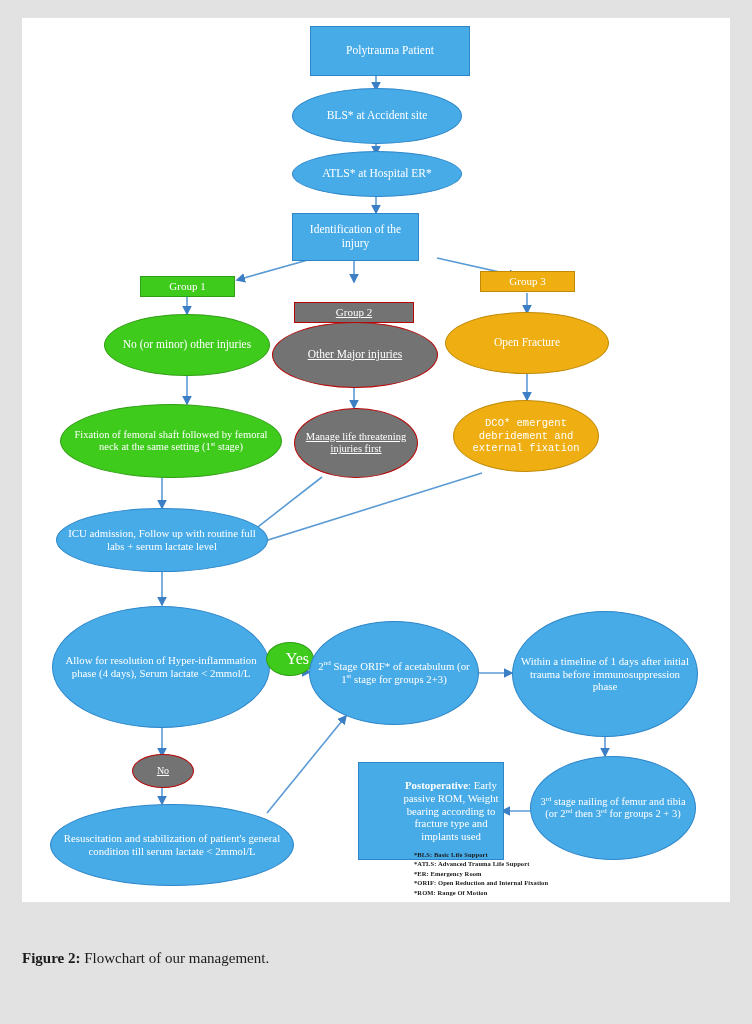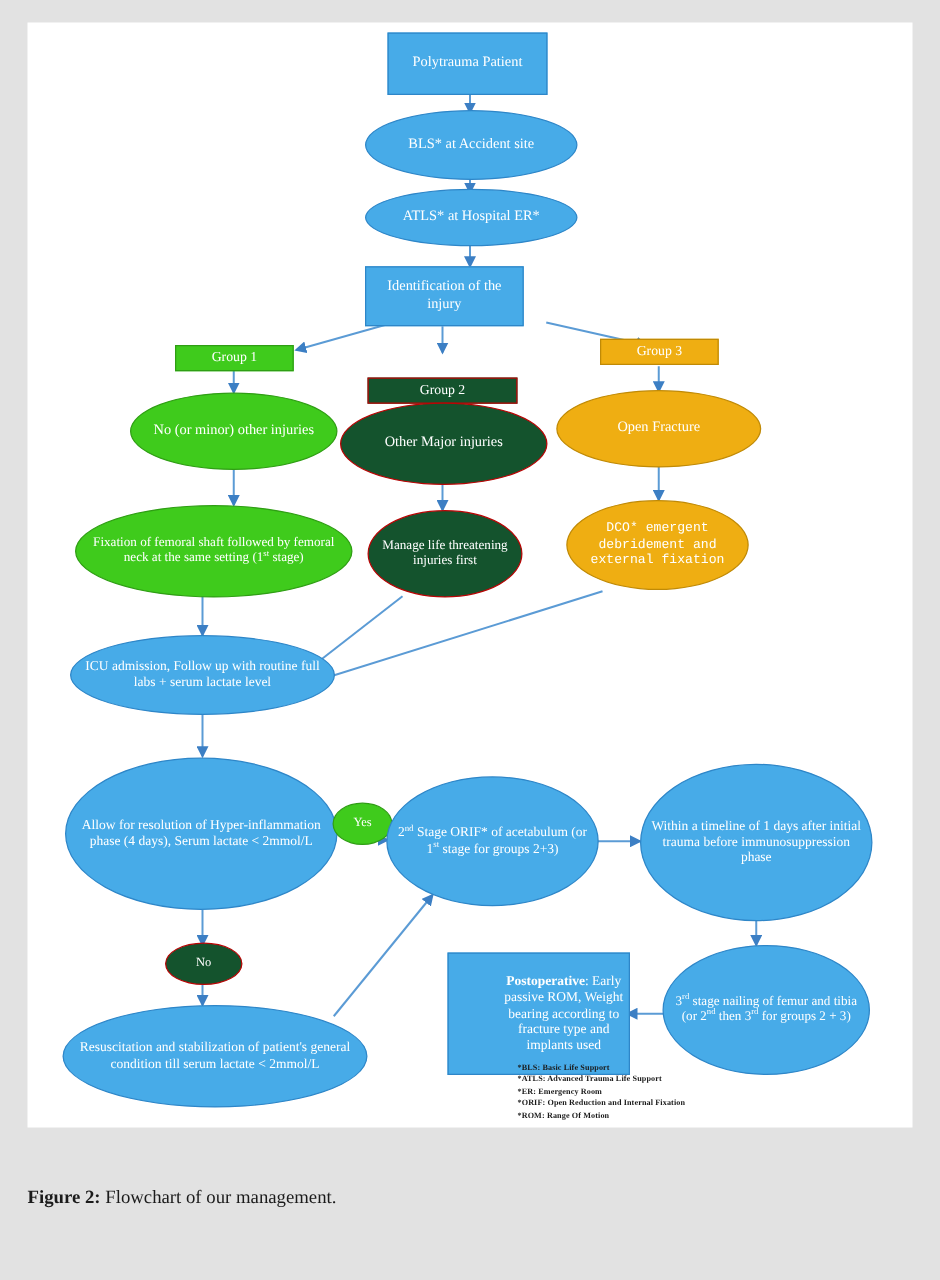--- a/index.html
+++ b/index.html
@@ -56,21 +56,21 @@
     width: 100%;
   }
   .ellipse {
     border-radius: 50%;
   }
   .rect {
     border-radius: 0;
   }
   .blue   { background: #47ABE8; border: 1px solid #2E86C8; }
   .green  { background: #3FCB1C; border: 1px solid #2F9E14; }
-  .red    { background: #14532d; border: 1px solid #B80505; }
+  .red    { background: #737373; border: 1px solid #B80505; text-decoration: underline; }
   .orange { background: #EFAE12; border: 1px solid #C08A06; }
 
   .legend {
     position: absolute;
     color: #1a1a1a;
     font-family: "Liberation Serif", "DejaVu Serif", serif;
     font-size: 6.5px;
     line-height: 1.45;
     font-weight: bold;
     letter-spacing: 0.1px;
@@ -148,21 +148,21 @@
         <line x1="245" y1="795" x2="324" y2="698"></line>
 
         <line x1="455" y1="655" x2="490" y2="655"></line>
 
         <line x1="583" y1="718" x2="583" y2="738"></line>
 
         <line x1="518" y1="793" x2="480" y2="793"></line>
       </g>
     </svg>
 
-    <div class="node rect blue" style="left:288px; top:8px; width:128px; height:50px; font-size:11.5px;">
+    <div class="node rect blue" style="left:288px; top:8px; width:160px; height:50px; font-size:11.5px;">
       <span class="txt">Polytrauma Patient</span>
     </div>
 
     <div class="node ellipse blue" style="left:270px; top:70px; width:170px; height:56px; font-size:11.5px;">
       <span class="txt">BLS* at Accident site</span>
     </div>
 
     <div class="node ellipse blue" style="left:270px; top:133px; width:170px; height:46px; font-size:11.5px;">
       <span class="txt">ATLS* at Hospital ER*</span>
     </div>
@@ -208,21 +208,21 @@
     </div>
 
     <div class="node ellipse blue" style="left:34px; top:490px; width:212px; height:64px; font-size:10.8px;">
       <span class="txt">ICU admission, Follow up with routine full labs + serum lactate level</span>
     </div>
 
     <div class="node ellipse blue" style="left:30px; top:588px; width:218px; height:122px; font-size:10.8px;">
       <span class="txt">Allow for resolution of Hyper-inflammation phase (4 days), Serum lactate &lt; 2mmol/L</span>
     </div>
 
-    <div class="node ellipse green" style="left:244px; top:624px; width:48px; height:34px; font-size:10px;">
+    <div class="node ellipse green" style="left:244px; top:624px; width:48px; height:34px; font-size:16px;text-align:right;">
       <span class="txt">Yes</span>
     </div>
 
     <div class="node ellipse red" style="left:110px; top:736px; width:62px; height:34px; font-size:10px;">
       <span class="txt">No</span>
     </div>
 
     <div class="node ellipse blue" style="left:287px; top:603px; width:170px; height:104px; font-size:10.8px;">
       <span class="txt">2<sup>nd</sup> Stage ORIF* of acetabulum (or 1<sup>st</sup> stage for groups 2+3)</span>
     </div>

